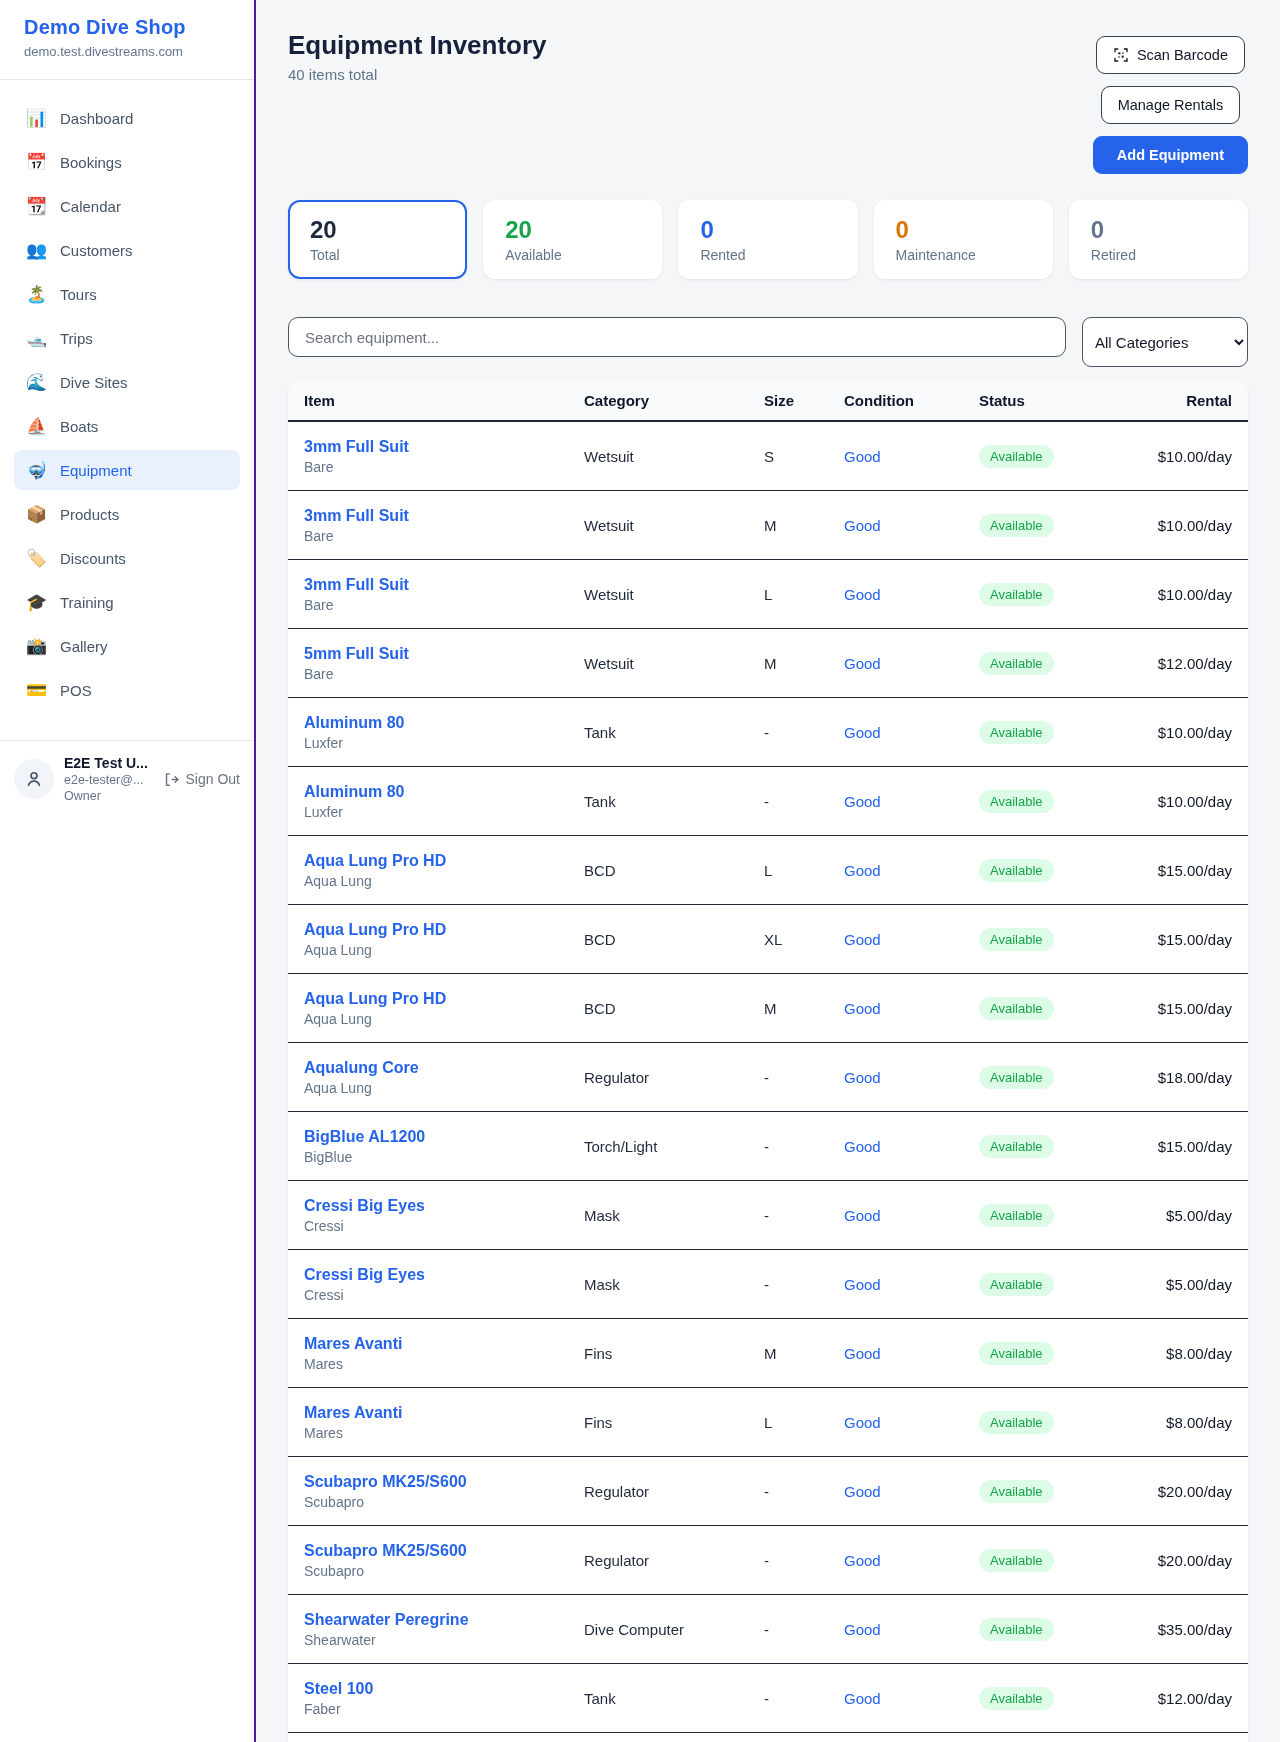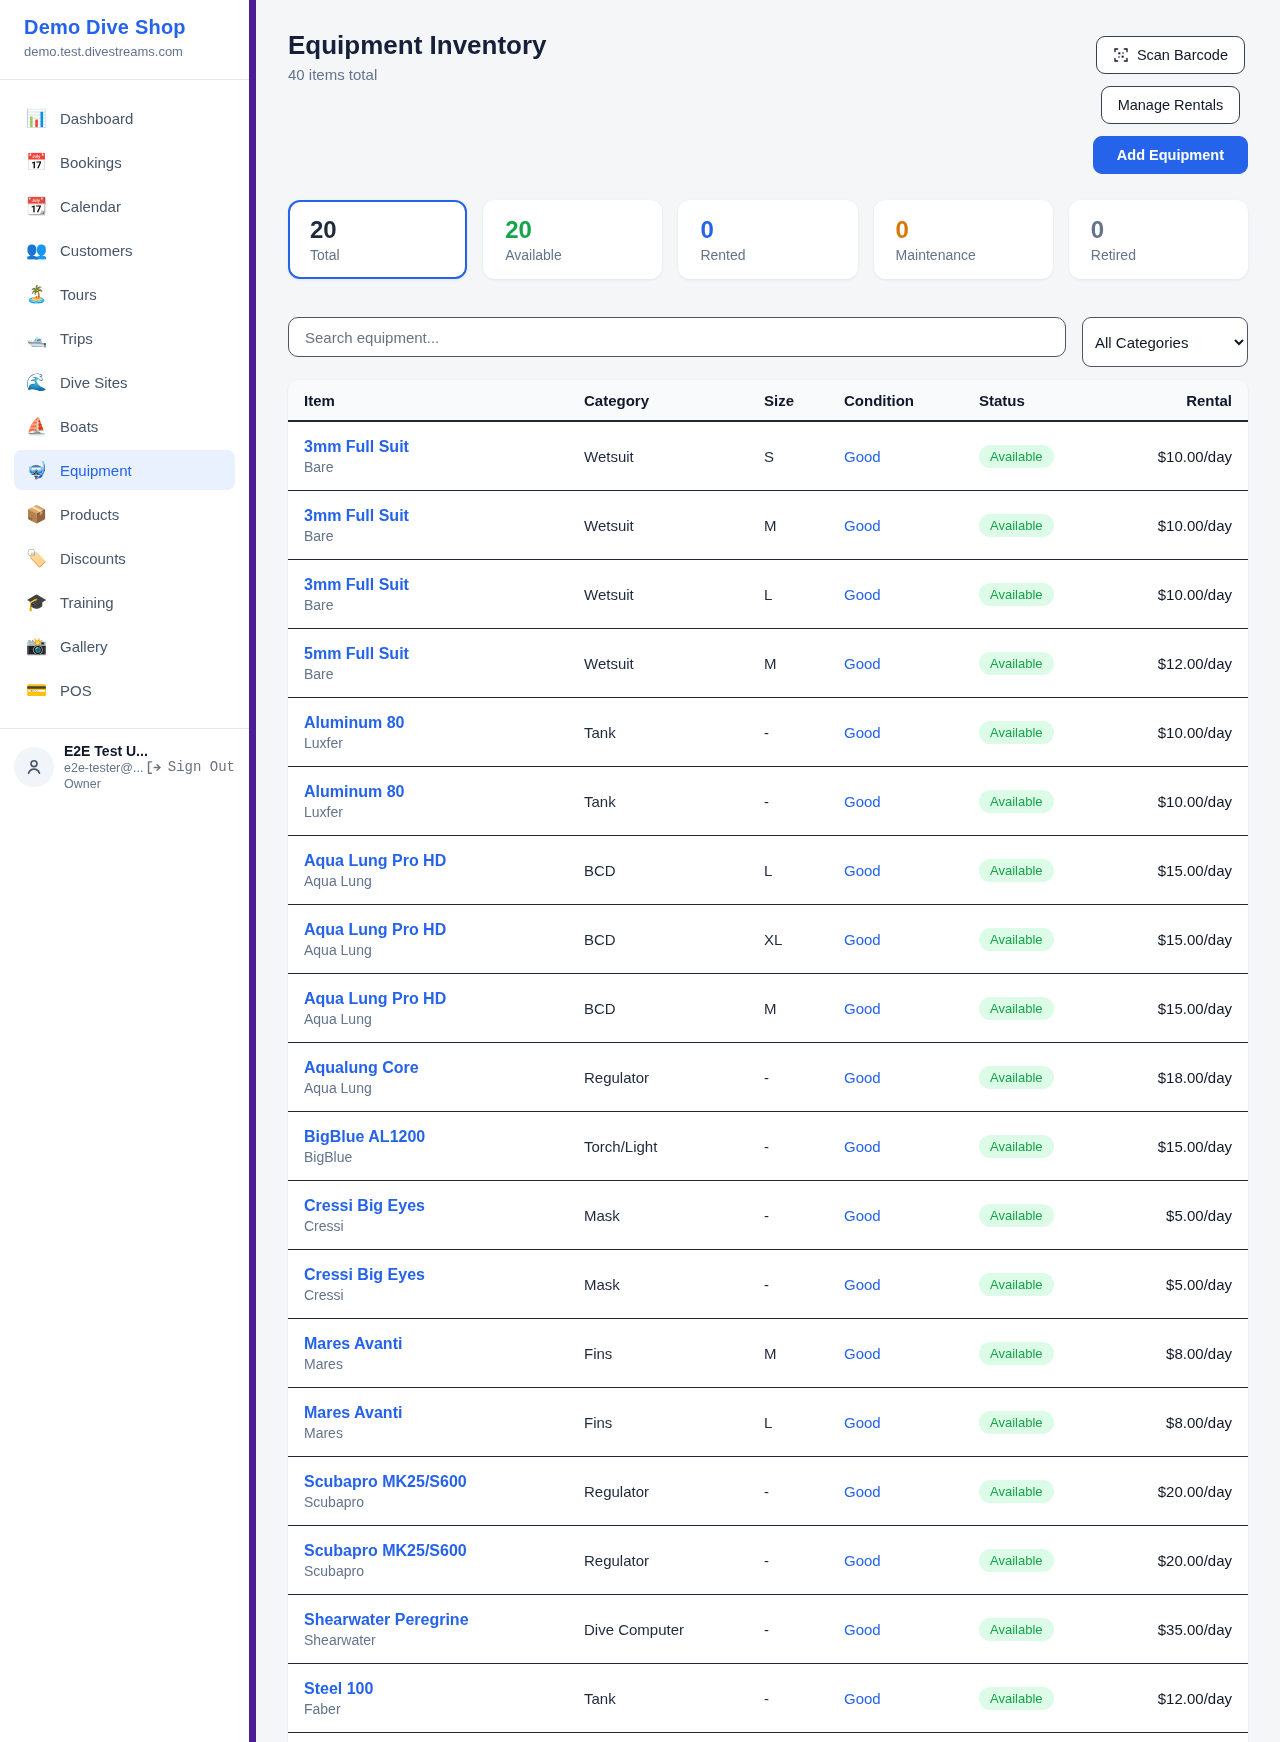--- a/index.html
+++ b/index.html
@@ -4,46 +4,46 @@
 <style>
   * { margin:0; padding:0; box-sizing:border-box; }
   html,body { width:1280px; }
   body {
     font-family:"Liberation Sans","DejaVu Sans",sans-serif;
     background:#f4f6f8; color:#1e293b; min-height:1742px;
   }
   
   .sidebar {
     position:absolute; left:0; top:0; width:256px; height:1742px;
-    background:#ffffff; border-right:7px solid #4c1d95;
+    background:#ffffff; border-right:2px solid #4c1d95;
   }
   .brand-block { padding:16px 24px 20px; border-bottom:1px solid #e5e7eb; }
   .brand-name { color:#2563eb; font-size:20px; font-weight:bold; letter-spacing:.2px; }
   .brand-domain { color:#64748b; font-size:13px; margin-top:5px; }
   .nav { padding:18px 14px 14px; }
   .nav-item {
     display:flex; align-items:center; gap:12px; height:40px; margin-bottom:4px;
     padding:0 12px; border-radius:8px; font-size:15px; color:#475569; cursor:pointer;
   }
   .nav-item.active { background:#e8f1fd; color:#2563eb; font-weight:500; }
   .nav-icon { width:22px; font-size:17px; text-align:center; line-height:1; }
   .user-block {
-    border-top:1px solid #e5e7eb; padding:14px 14px;
+    border-top:1px solid #e5e7eb; margin-top:12px; padding:14px 14px;
     display:flex; align-items:center; gap:10px;
   }
   .avatar {
     width:40px; height:40px; border-radius:50%; background:#f1f5f9; flex:0 0 auto;
     display:flex; align-items:center; justify-content:center;
   }
   .user-meta { flex:1 1 auto; min-width:0; }
   .user-name { font-size:14px; font-weight:bold; color:#0f172a; white-space:nowrap; }
   .user-email,.user-role { font-size:12.5px; color:#64748b; margin-top:2px; white-space:nowrap; }
   .signout {
     display:flex; align-items:center; gap:6px; color:#6b7280; font-size:14px;
-    background:none; border:none; cursor:pointer; font-family:Liberation Mono, monospace; flex:0 0 auto;
+    background:none; border:none; cursor:pointer; font-family:Liberation Sans, sans-serif; flex:0 0 auto;
   }
   
   .main { margin-left:256px; padding:30px 32px 8px; }
   .page-header { display:flex; justify-content:space-between; align-items:flex-start; }
   .page-title { font-size:26px; font-weight:bold; color:#17203a; }
   .page-subtitle { font-size:15px; color:#64748b; margin-top:5px; }
   .header-actions { display:flex; gap:12px; align-items:center; margin-top:6px;flex-direction:column; }
   .btn {
     display:inline-flex; align-items:center; gap:8px; height:38px; padding:0 16px;
     border-radius:9px; font-size:14.5px; font-weight:500; font-family:inherit;

